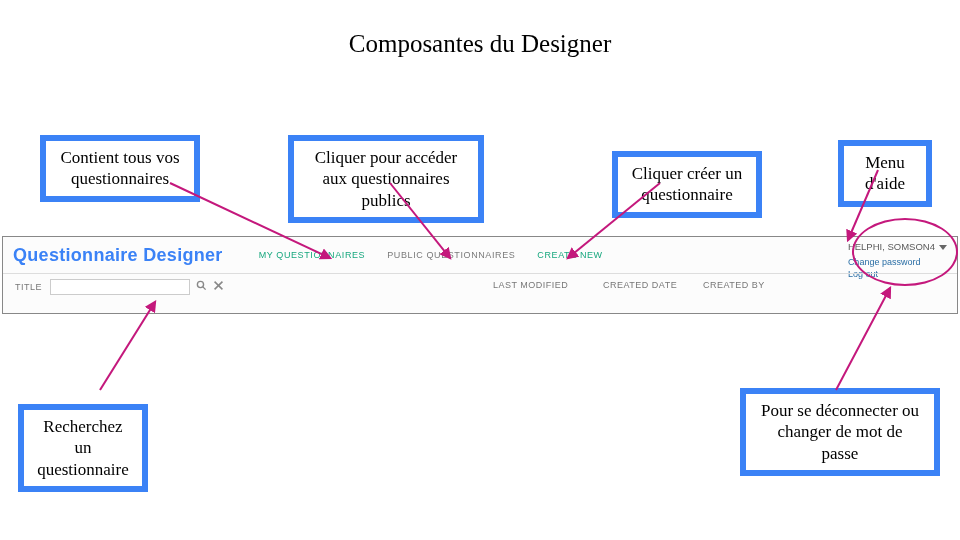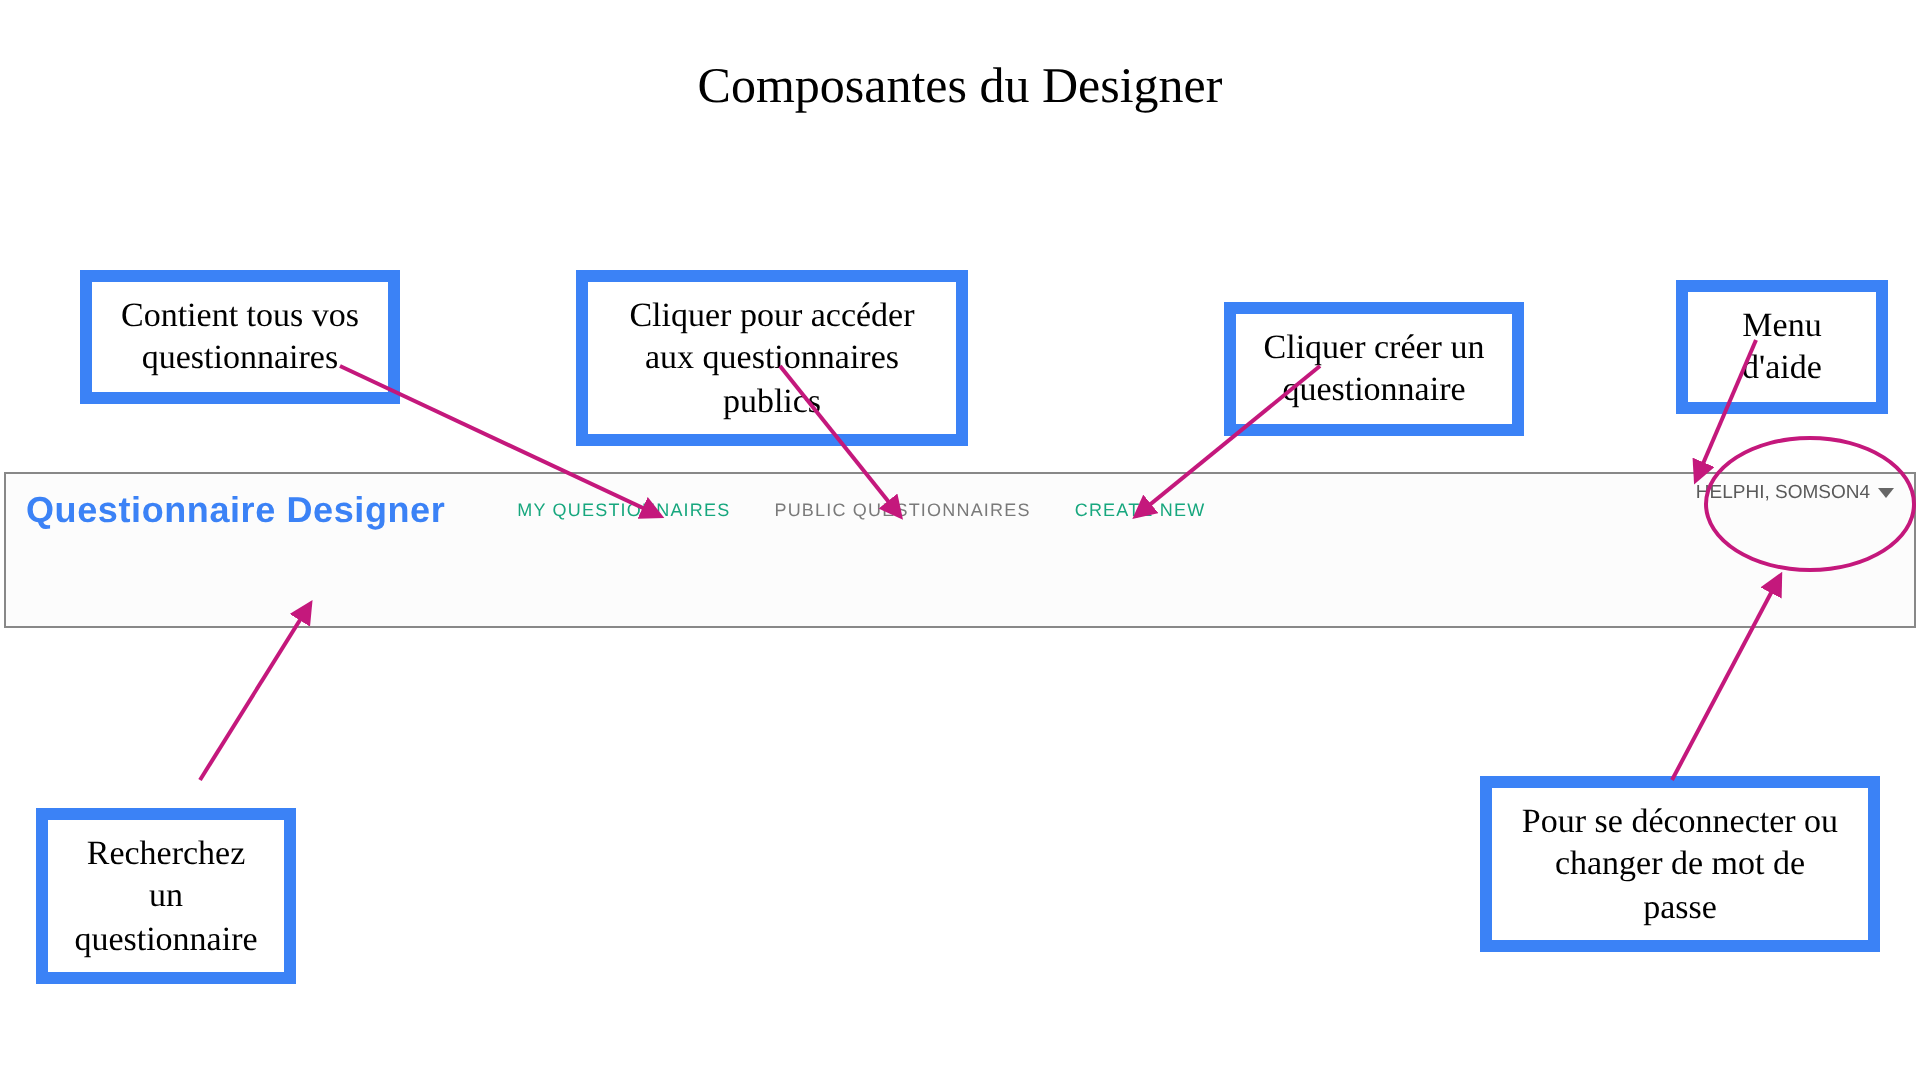--- a/index.html
+++ b/index.html
@@ -120,38 +120,61 @@
   }
 </style>
 </head>
 <body>
 
 <h1 class="title">Composantes du Designer</h1>
 
 <div class="callout" style="left:40px; top:135px; width:160px;">Contient tous vos questionnaires</div>
 <div class="callout" style="left:288px; top:135px; width:196px;">Cliquer pour accéder aux questionnaires publics</div>
 <div class="callout" style="left:612px; top:135px; width:150px;margin-top:16px;">Cliquer créer un questionnaire</div>
-<div class="callout" style="left:838px; top:140px; width:106px;">Menu d'aide</div>
+<div class="callout" style="left:838px; top:140px; width:94px;">Menu d'aide</div>
 <div class="callout" style="left:18px; top:404px; width:130px;">Recherchez un questionnaire</div>
 <div class="callout" style="left:740px; top:388px; width:200px;">Pour se déconnecter ou changer de mot de passe</div>
 
 <div class="app">
   <div class="app-topbar">
     <span class="app-title">Questionnaire Designer</span>
     <div class="nav">
       <span class="nav-item active">MY QUESTIONNAIRES</span>
       <span class="nav-item">PUBLIC QUESTIONNAIRES</span>
       <span class="nav-item create">CREATE NEW</span>
     </div>
     <div class="right-area">
       <div class="right-top">
         <span>HELP</span>
         <span><span>HI, SOMSON4</span><span class="caret"></span></span>
       </div>
+      <div class="menu-links">
+        <div>Change password</div>
+        <div>Log out</div>
+      </div>
     </div>
+  </div>
+  <div class="app-subbar">
+    <span class="title-label">TITLE</span>
+    <span class="search-field"></span>
+    <span class="search-icon">
+      <svg width="11" height="11" viewBox="0 0 16 16">
+          <circle cx="6.5" cy="6.5" r="4.5" fill="none" stroke="#888" stroke-width="2"></circle>
+          <line x1="10" y1="10" x2="14" y2="14" stroke="#888" stroke-width="2"></line>
+        </svg>
+    </span>
+    <span class="clear-icon">
+      <svg width="11" height="11" viewBox="0 0 14 14">
+          <line x1="2" y1="2" x2="12" y2="12" stroke="#888" stroke-width="2"></line>
+          <line x1="12" y1="2" x2="2" y2="12" stroke="#888" stroke-width="2"></line>
+        </svg>
+    </span>
+    <span class="col lm">LAST MODIFIED</span>
+    <span class="col cd">CREATED DATE</span>
+    <span class="col cb">CREATED BY</span>
   </div>
 </div>
 
 <div class="ellipse" style="left:852px; top:218px; width:106px; height:68px;"></div>
 
 <svg class="overlay">
   <defs>
     <marker id="arrow" viewBox="0 0 10 10" refX="8" refY="5" markerWidth="6" markerHeight="6" orient="auto-start-reverse">
       <path d="M 0 0 L 10 5 L 0 10 z" fill="#c4187c"></path>
     </marker>

